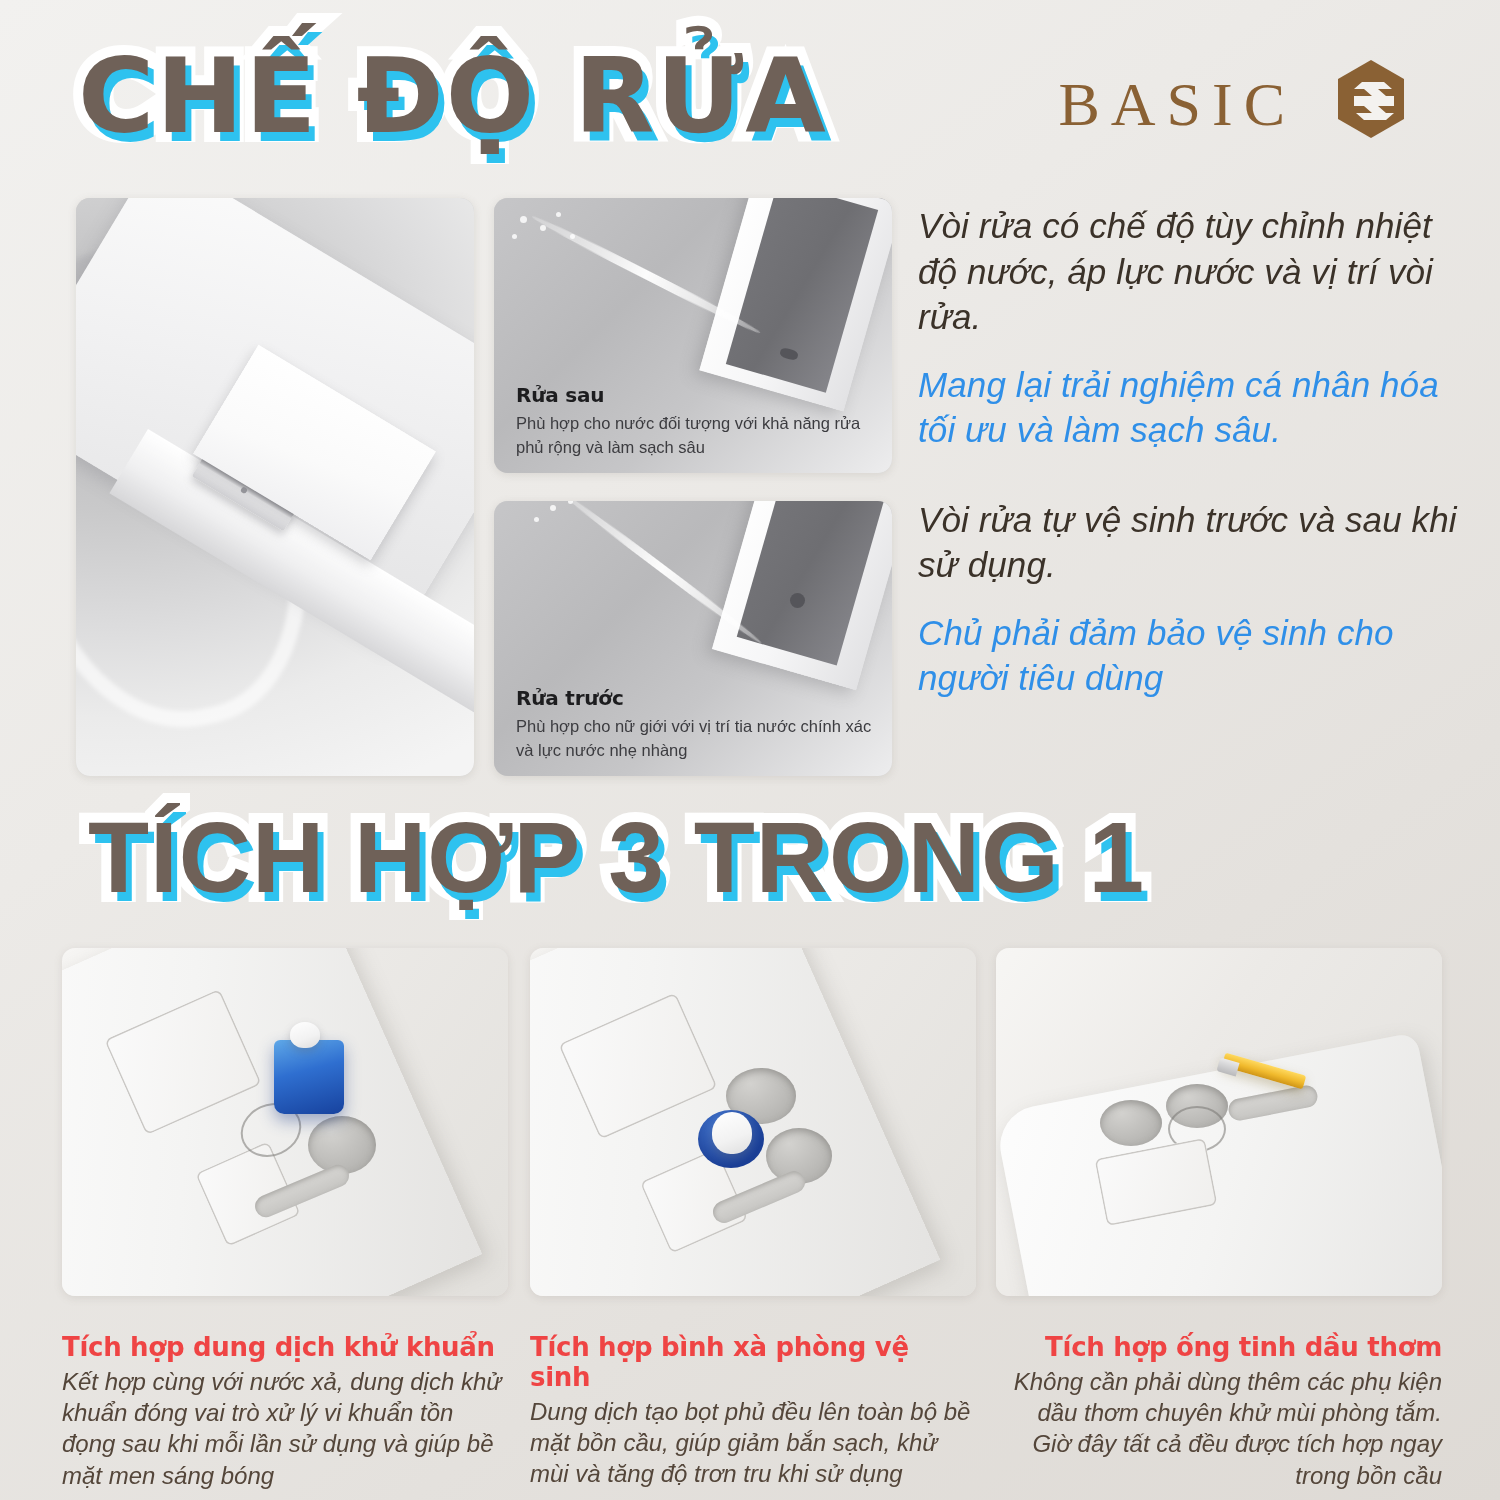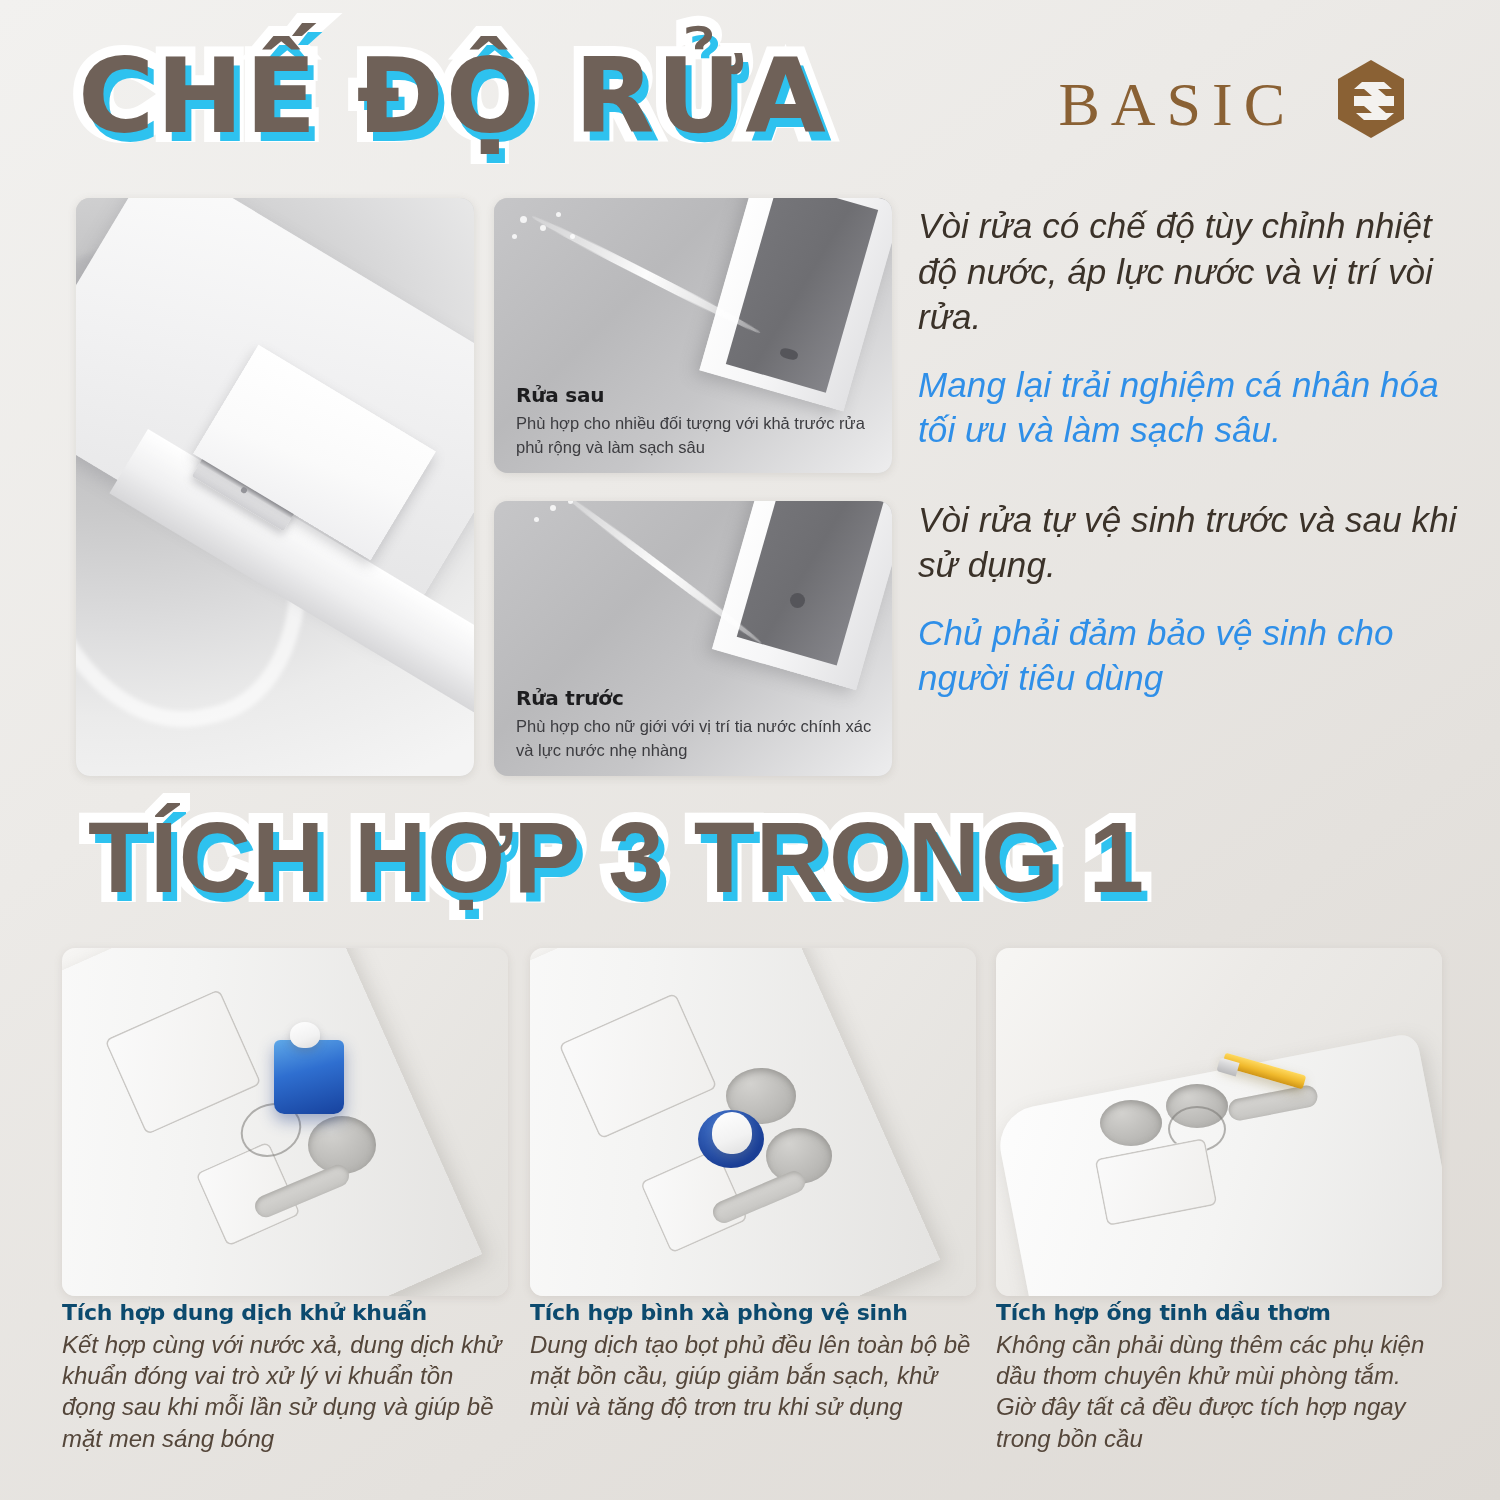--- a/index.html
+++ b/index.html
@@ -137,21 +137,21 @@
     -webkit-text-stroke:20px #ffffff;
     paint-order:stroke fill;
     text-shadow:6px 9px 0 #2ec2ef;
     white-space:nowrap;
   }
 
   
   .bottom { position:absolute; top:948px; left:0; width:1500px; height:552px; }
 
   .bcard { position:absolute; width:446px; }
-  .bc1 { left:62px; } .bc2 { left:530px; } .bc3 { left:996px; }
+  .bc1 { left:62px; } .bc2 { left:530px; } .bc3 { left:996px;text-align:right; }
 
   .bphoto {
     width:446px; height:348px; border-radius:13px; overflow:hidden; position:relative;
     background:#e8e6e3; box-shadow:0 2px 9px rgba(120,110,100,.15);
   }
   .lid-surface {
     position:absolute; inset:0;
     background:linear-gradient(125deg,#f7f6f4 0%,#eceae7 40%,#e2e0dc 100%);
   }
   .lid-slab {
@@ -187,21 +187,21 @@
   .pencil {
     position:absolute; height:14px; border-radius:3px;
     background:linear-gradient(180deg,#ffd95e 0%,#f0b92c 55%,#cf9517 100%);
     box-shadow:0 5px 12px rgba(140,120,60,.35);
   }
   .pencil-tip { position:absolute; width:20px; height:14px;
     background:linear-gradient(180deg,#e9e9ea,#b9b9bb); border-radius:3px 0 0 3px; }
   .ring-outline { position:absolute; border-radius:50%; border:2px solid rgba(120,118,114,.55); }
 
   .btitle {
-    margin-top:4px; font-size:22px; font-weight:700; color:#0c4a6e;
+    margin-top:36px; font-size:26px; font-weight:700; color:#ef4444;
     font-family:"DejaVu Sans", sans-serif; letter-spacing:-.3px;
   }
   .bbody {
     margin-top:4px; font-style:italic; font-size:24px; line-height:1.30; color:#54463a;
   }
 </style>
 </head>
 <body>
 
 <div class="header">
@@ -237,21 +237,21 @@
     <div class="panel-dark" style="left:256px;top:-6px;width:104px;height:190px;transform:rotate(16deg);"></div>
     <div class="port" style="left:286px;top:151px;width:18px;height:10px;transform:rotate(16deg);"></div>
     <div class="jet" style="left:38px;top:14px;width:256px;height:9px;transform:rotate(27deg);transform-origin:left center;"></div>
     <div class="droplet" style="left:26px;top:18px;width:7px;height:7px;"></div>
     <div class="droplet" style="left:46px;top:27px;width:6px;height:6px;"></div>
     <div class="droplet" style="left:62px;top:14px;width:5px;height:5px;"></div>
     <div class="droplet" style="left:76px;top:36px;width:5px;height:5px;"></div>
     <div class="droplet" style="left:18px;top:36px;width:5px;height:5px;"></div>
     <div class="cap">
       <div class="cap-title">Rửa sau</div>
-      <div class="cap-body">Phù hợp cho nhiều đối tượng với khả trước rửa phủ rộng và làm sạch sâu</div>
+      <div class="cap-body">Phù hợp cho nước đối tượng với khả năng rửa phủ rộng và làm sạch sâu</div>
     </div>
   </div>
 
   <div class="photo ph-r2">
     <div class="spray-bg"></div>
     <div class="panel-white" style="left:246px;top:-52px;width:150px;height:225px;transform:rotate(16deg);"></div>
     <div class="panel-dark" style="left:268px;top:-44px;width:104px;height:198px;transform:rotate(16deg);"></div>
     <div class="port" style="left:296px;top:92px;width:15px;height:15px;border-radius:50%;"></div>
     <div class="jet" style="left:68px;top:-12px;width:250px;height:8px;transform:rotate(37deg);transform-origin:left center;"></div>
     <div class="droplet" style="left:56px;top:4px;width:6px;height:6px;"></div>

